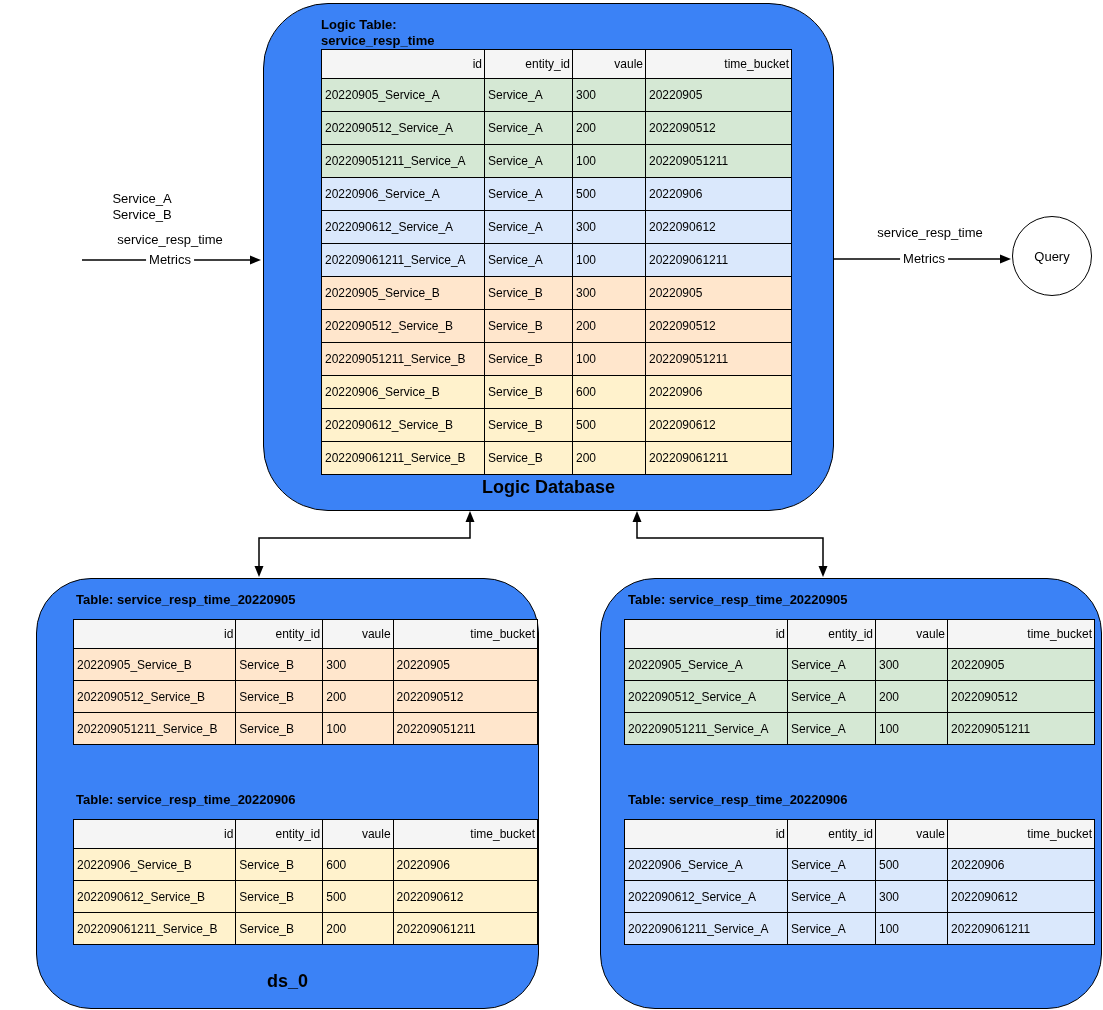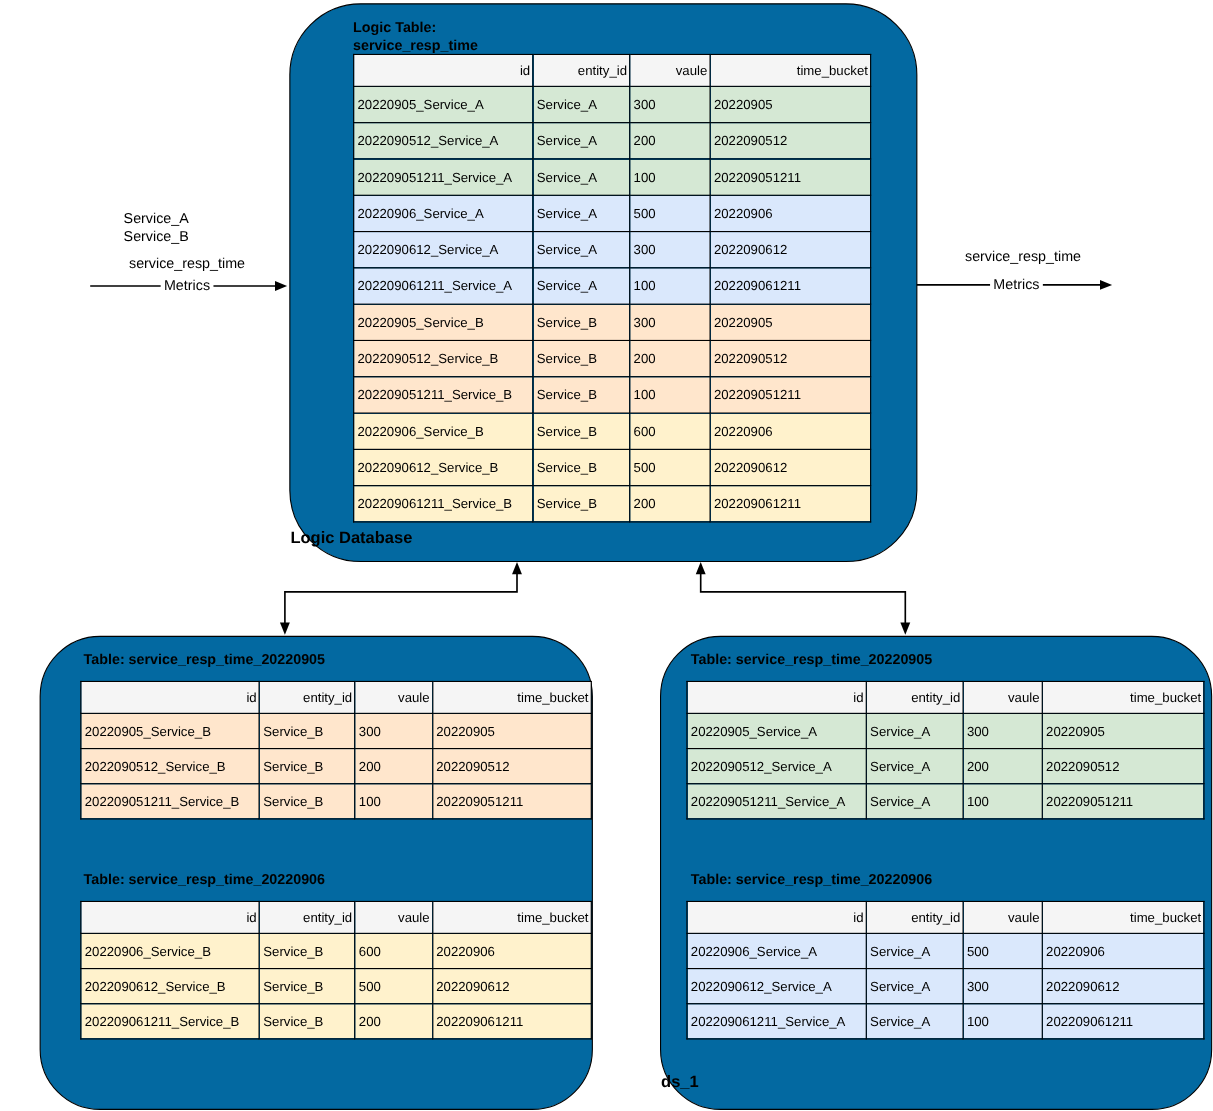--- a/index.html
+++ b/index.html
@@ -17,37 +17,38 @@
     position:absolute;
     border:1.5px solid #000;
     border-radius:50%;
     background:#fff;
     display:flex;align-items:center;justify-content:center;
     font-size:13px;
   }
   .bigbox{
     position:absolute;
     border:1.5px solid #000;
-    background:#0369a1;
+    background:#3b82f6;
   }
   .box-logic{border-radius:65px;}
   .box-ds{border-radius:55px;}
 
   .box-title{
     position:absolute;
     font-weight:bold;
     font-size:13px;
     line-height:16px;
     white-space:nowrap;
   }
   .box-caption{
     position:absolute;
     left:0;right:0;
+    text-align:center;
     font-weight:bold;
-    font-size:15px;
+    font-size:18px;
   }
 
   .edge-label{
     position:absolute;
     transform:translate(-50%,-50%);
     font-size:13px;
     line-height:16px;
     text-align:center;
     white-space:nowrap;
   }
@@ -94,20 +95,23 @@
       <polygon points="261,260 250,255.5 250,264.5"></polygon>
       <polygon points="1011,259 1000,254.5 1000,263.5"></polygon>
       <polygon points="470,511 465.5,522 474.5,522"></polygon>
       <polygon points="259,577 254.5,566 263.5,566"></polygon>
       <polygon points="637,511 632.5,522 641.5,522"></polygon>
       <polygon points="823,577 818.5,566 827.5,566"></polygon>
     </g>
   </svg>
 
 
+  <div class="node-circle" style="left:1012px;top:216px;width:78px;height:78px;">
+    <span>Query</span>
+  </div>
 
   <div class="edge-label" style="left:142px;top:207px;">
     <div>Service_A</div>
     <div>Service_B</div>
   </div>
   <div class="edge-label" style="left:170px;top:240px;">service_resp_time</div>
   <div class="edge-label on-line" style="left:170px;top:260px;">Metrics</div>
 
   <div class="edge-label" style="left:930px;top:233px;">service_resp_time</div>
   <div class="edge-label on-line" style="left:924px;top:259px;">Metrics</div>
@@ -260,20 +264,21 @@
             <td>2022090612</td>
           </tr>
           <tr style="background: rgb(255, 242, 204);">
             <td>202209061211_Service_B</td>
             <td>Service_B</td>
             <td>200</td>
             <td>202209061211</td>
           </tr>
         </tbody>
       </table>
+    <div class="box-caption" style="bottom:16px;">ds_0</div>
   </div>
 
   <div class="bigbox box-ds" style="left:600px;top:578px;width:500px;height:429px;">
     <div class="box-title" style="left:27px;top:13px;">Table: service_resp_time_20220905</div>
     <table class="dtable" style="left:23px;top:40px;">
         <thead>
           <tr>
             <th style="width: 158px; background: rgb(245, 245, 245);">id</th>
             <th style="width: 83px; background: rgb(245, 245, 245);">entity_id</th>
             <th style="width: 67px; background: rgb(245, 245, 245);">vaule</th>
@@ -325,16 +330,15 @@
             <td>2022090612</td>
           </tr>
           <tr style="background: rgb(218, 232, 252);">
             <td>202209061211_Service_A</td>
             <td>Service_A</td>
             <td>100</td>
             <td>202209061211</td>
           </tr>
         </tbody>
       </table>
-    <div class="box-caption" style="bottom:16px;">ds_1</div>
   </div>
 
 </div>
 
 </body></html>

